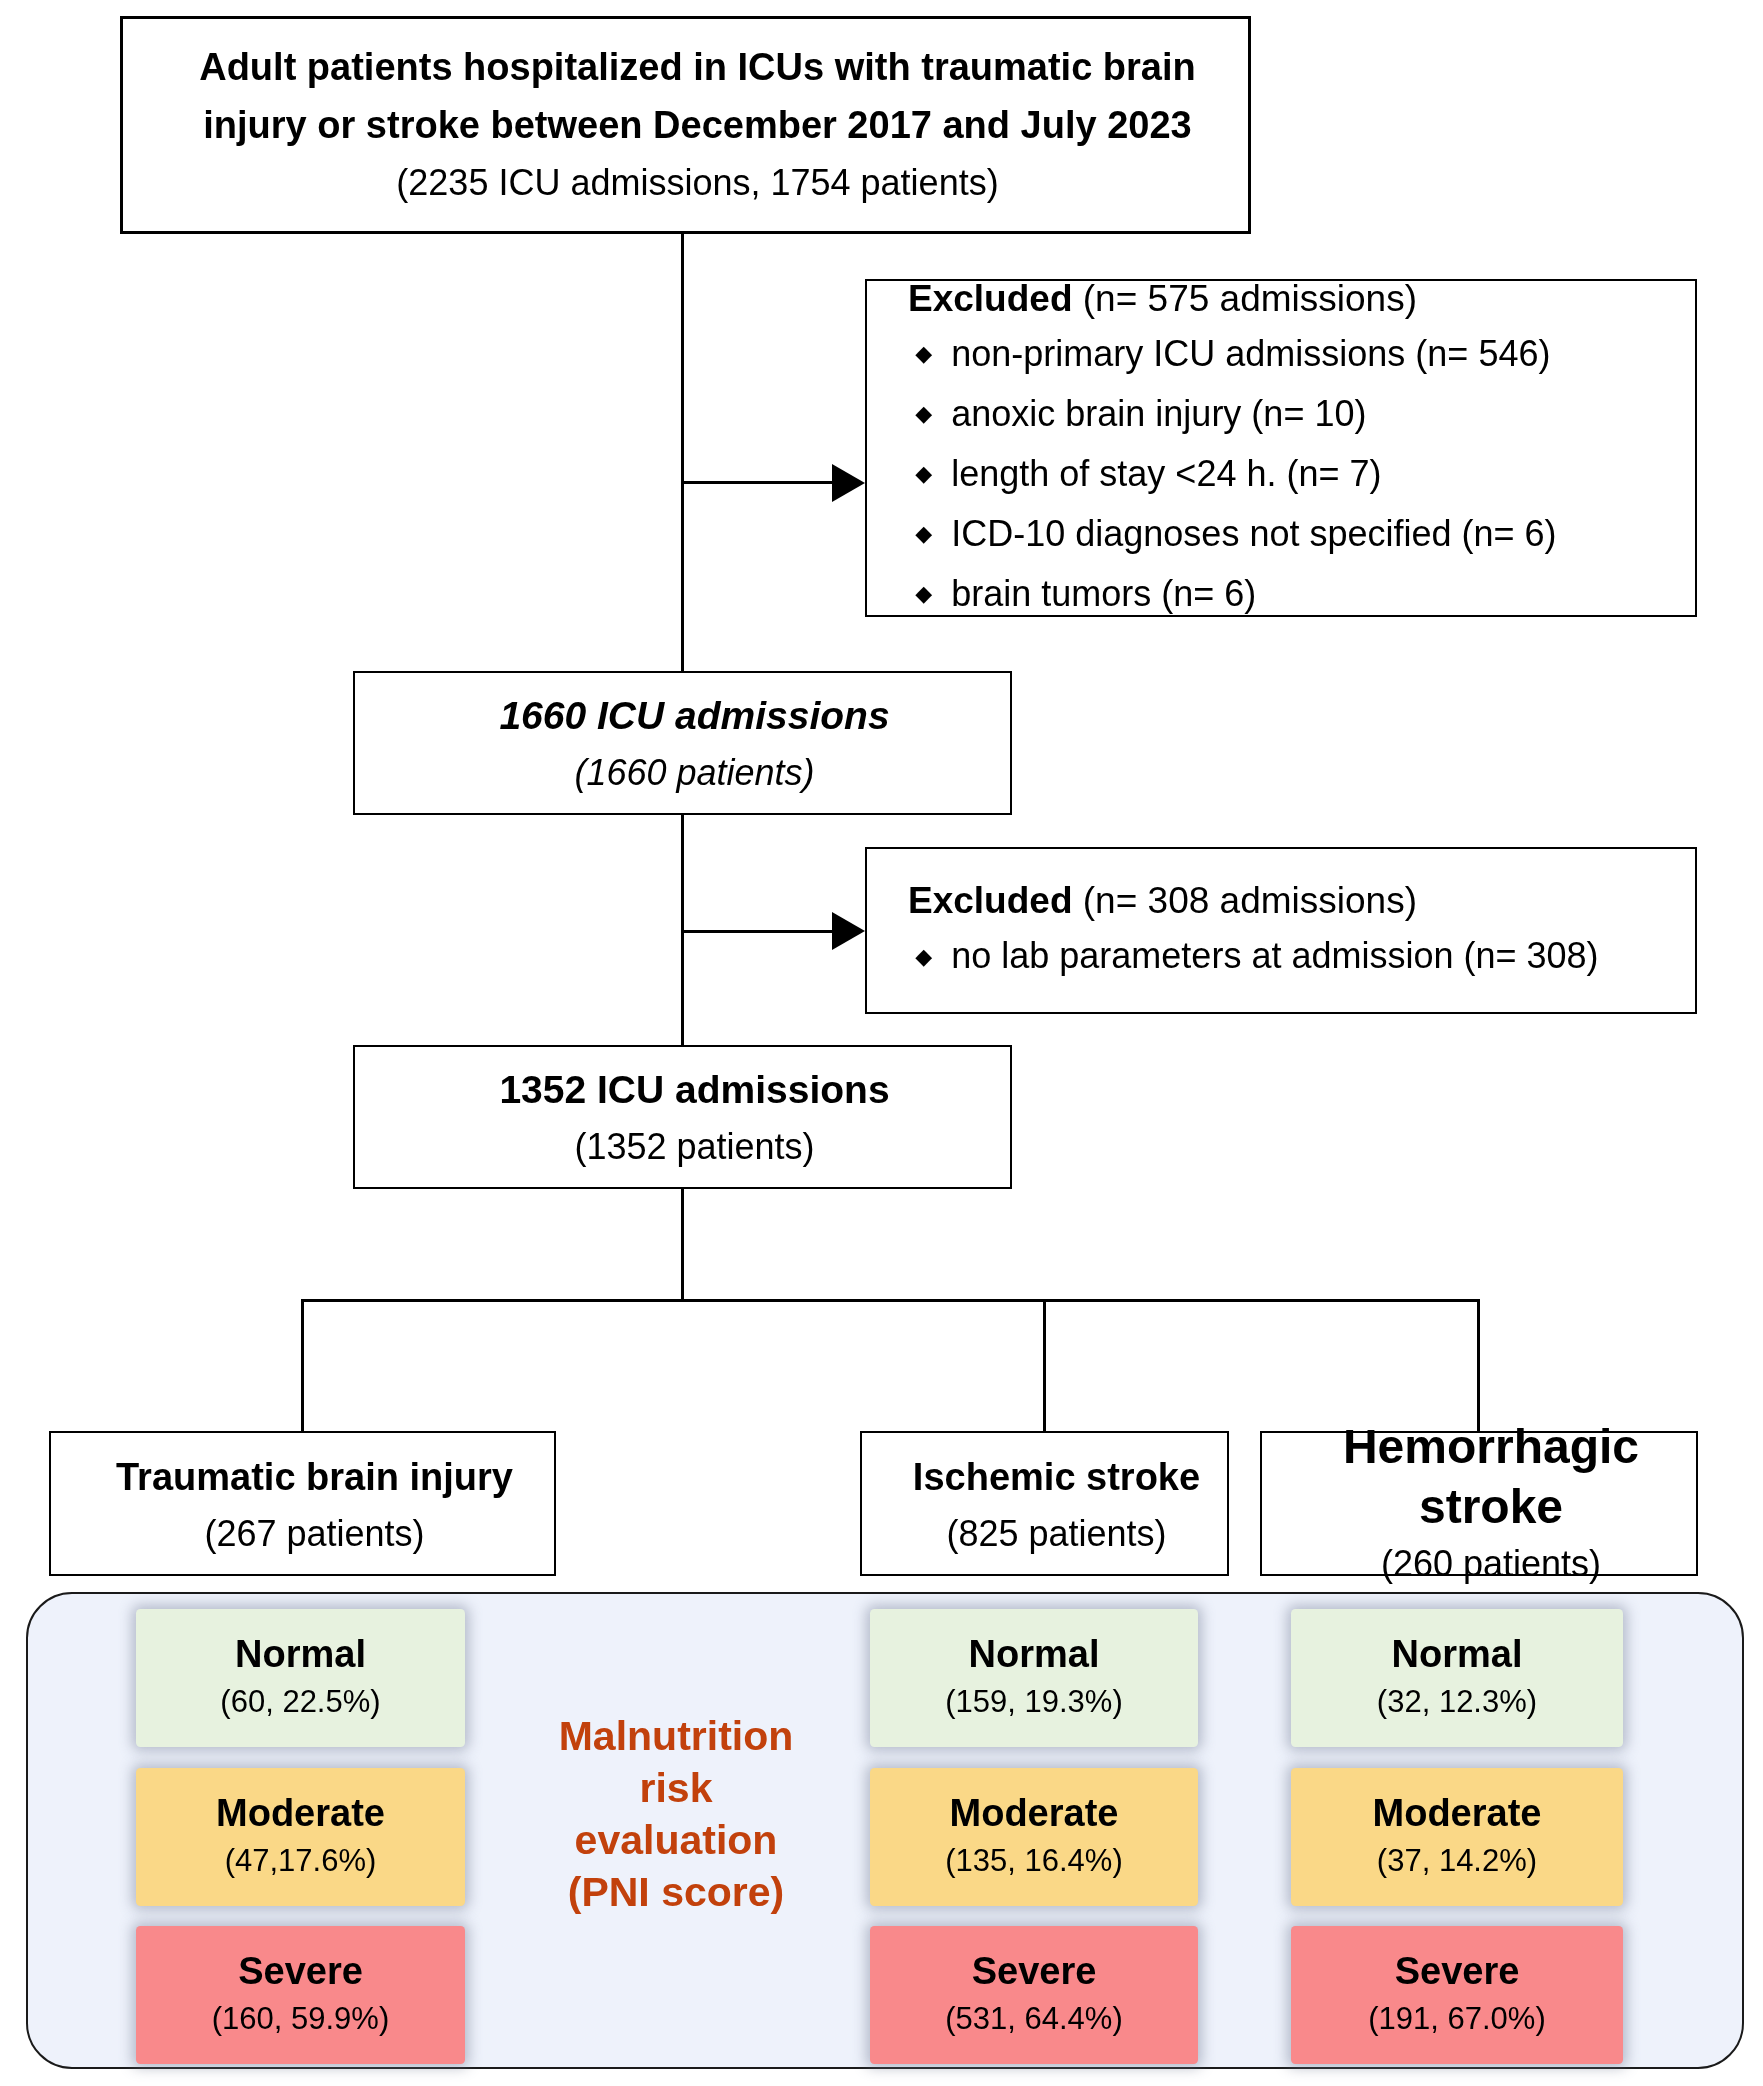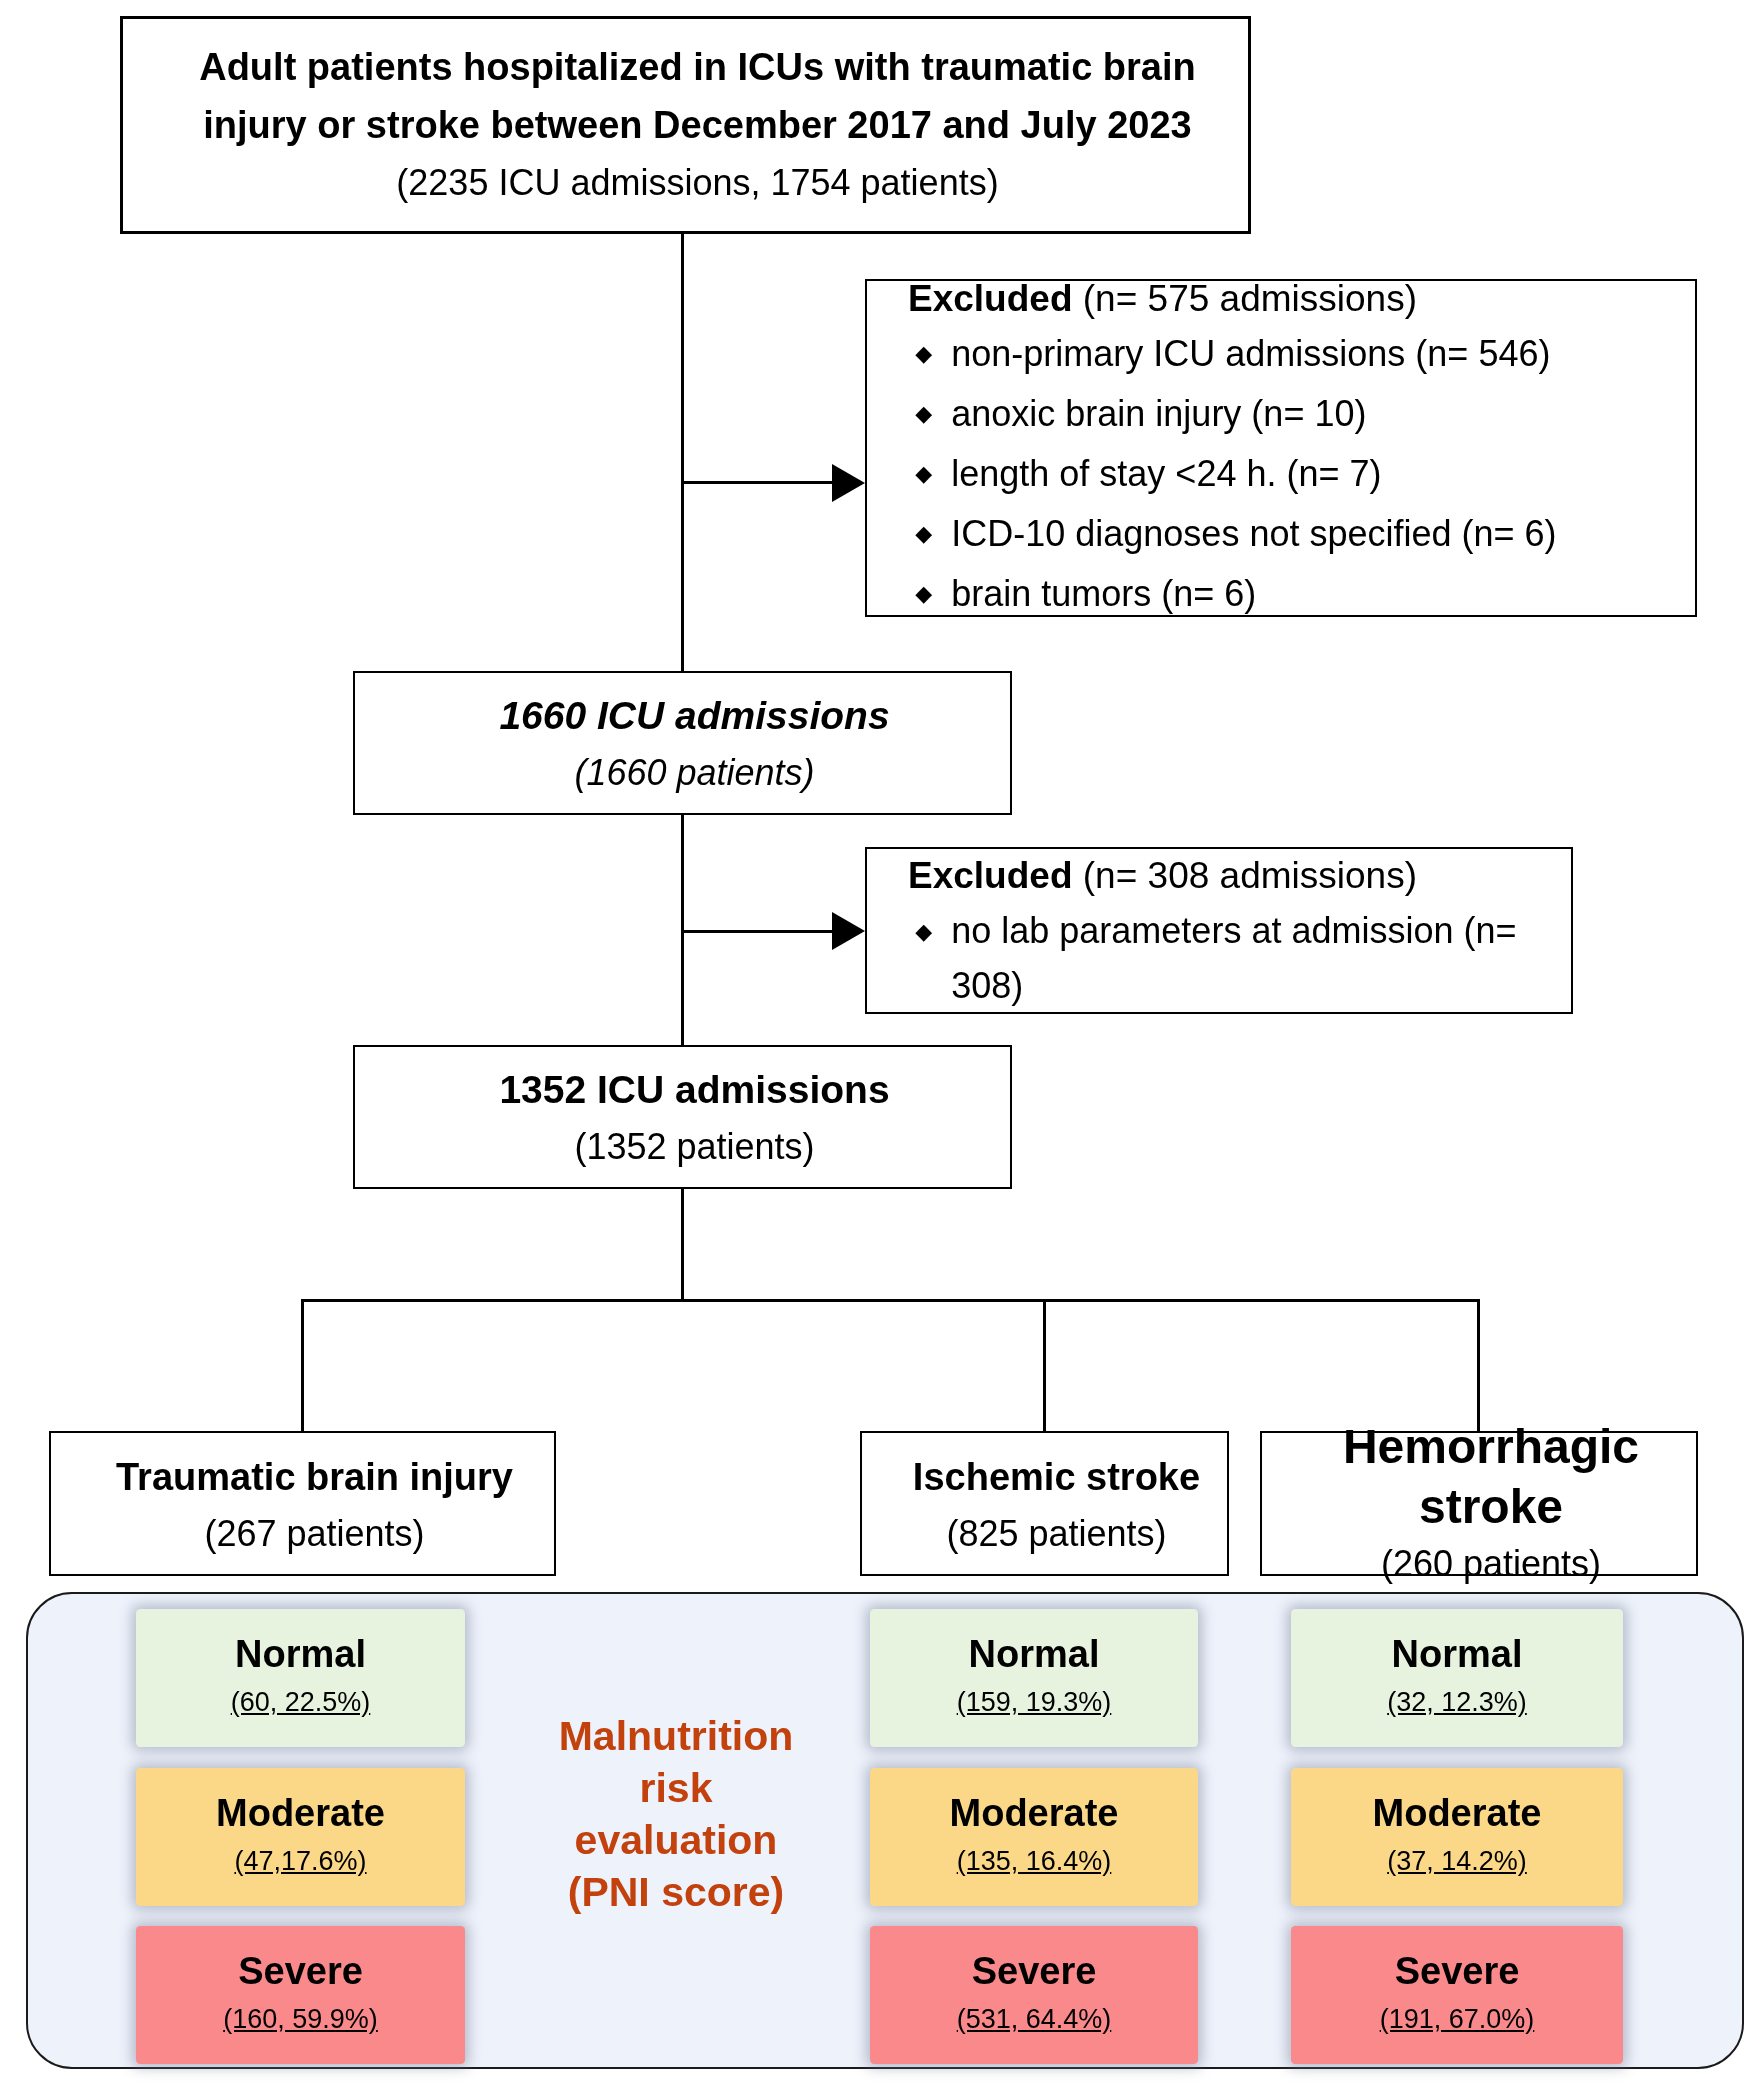--- a/index.html
+++ b/index.html
@@ -41,21 +41,21 @@
   .risk-panel{
     position:absolute;left:26px;top:1592px;width:1718px;height:477px;
     box-sizing:border-box;border:2.9px solid #1a1a1a;border-radius:46px;
   }
   .risk-box{
     position:absolute;height:138px;border-radius:4.4px;
     display:flex;flex-direction:column;align-items:center;justify-content:center;
     text-align:center;box-shadow:0 0 13px 3.6px rgba(110,120,145,0.45);
   }
   .risk-label{font-weight:bold;font-size:38px;line-height:48px;}
-  .risk-value{font-size:27px;line-height:48px;text-decoration:underline;}
+  .risk-value{font-size:31px;line-height:48px;}
   .risk-center-label{
     position:absolute;left:444px;top:1705px;width:464px;height:218px;
     display:flex;flex-direction:column;align-items:center;justify-content:center;
     font-weight:bold;font-size:41px;line-height:52px;text-align:center;
   }
 </style>
 </head>
 <body>
 
 <div class="canvas">
@@ -100,21 +100,21 @@
   </div>
 
   <div class="fbox thin" style="left:353px;top:671px;width:659px;height:144px;font-style:italic;">
     <div class="node-title">1660 ICU admissions</div>
     <div class="node-sub">(1660 patients)</div>
   </div>
 
   <div class="hline" style="left:681px;top:930px;width:154px;"></div>
   <div class="arrowhead" style="left:832px;top:912px;"></div>
 
-  <div class="exbox" style="left:865px;top:847px;width:708px;height:167px;">
+  <div class="exbox" style="left:865px;top:847px;width:832px;height:167px;">
     <div class="ex-title">
       <span class="b">Excluded</span><span> (n= 308 admissions)</span>
     </div>
     <div class="bullet-row">
       <span class="diamond">◆</span>
       <span>no lab parameters at admission (n= 308)</span>
     </div>
   </div>
 
   <div class="fbox thin" style="left:353px;top:1045px;width:659px;height:144px;">

